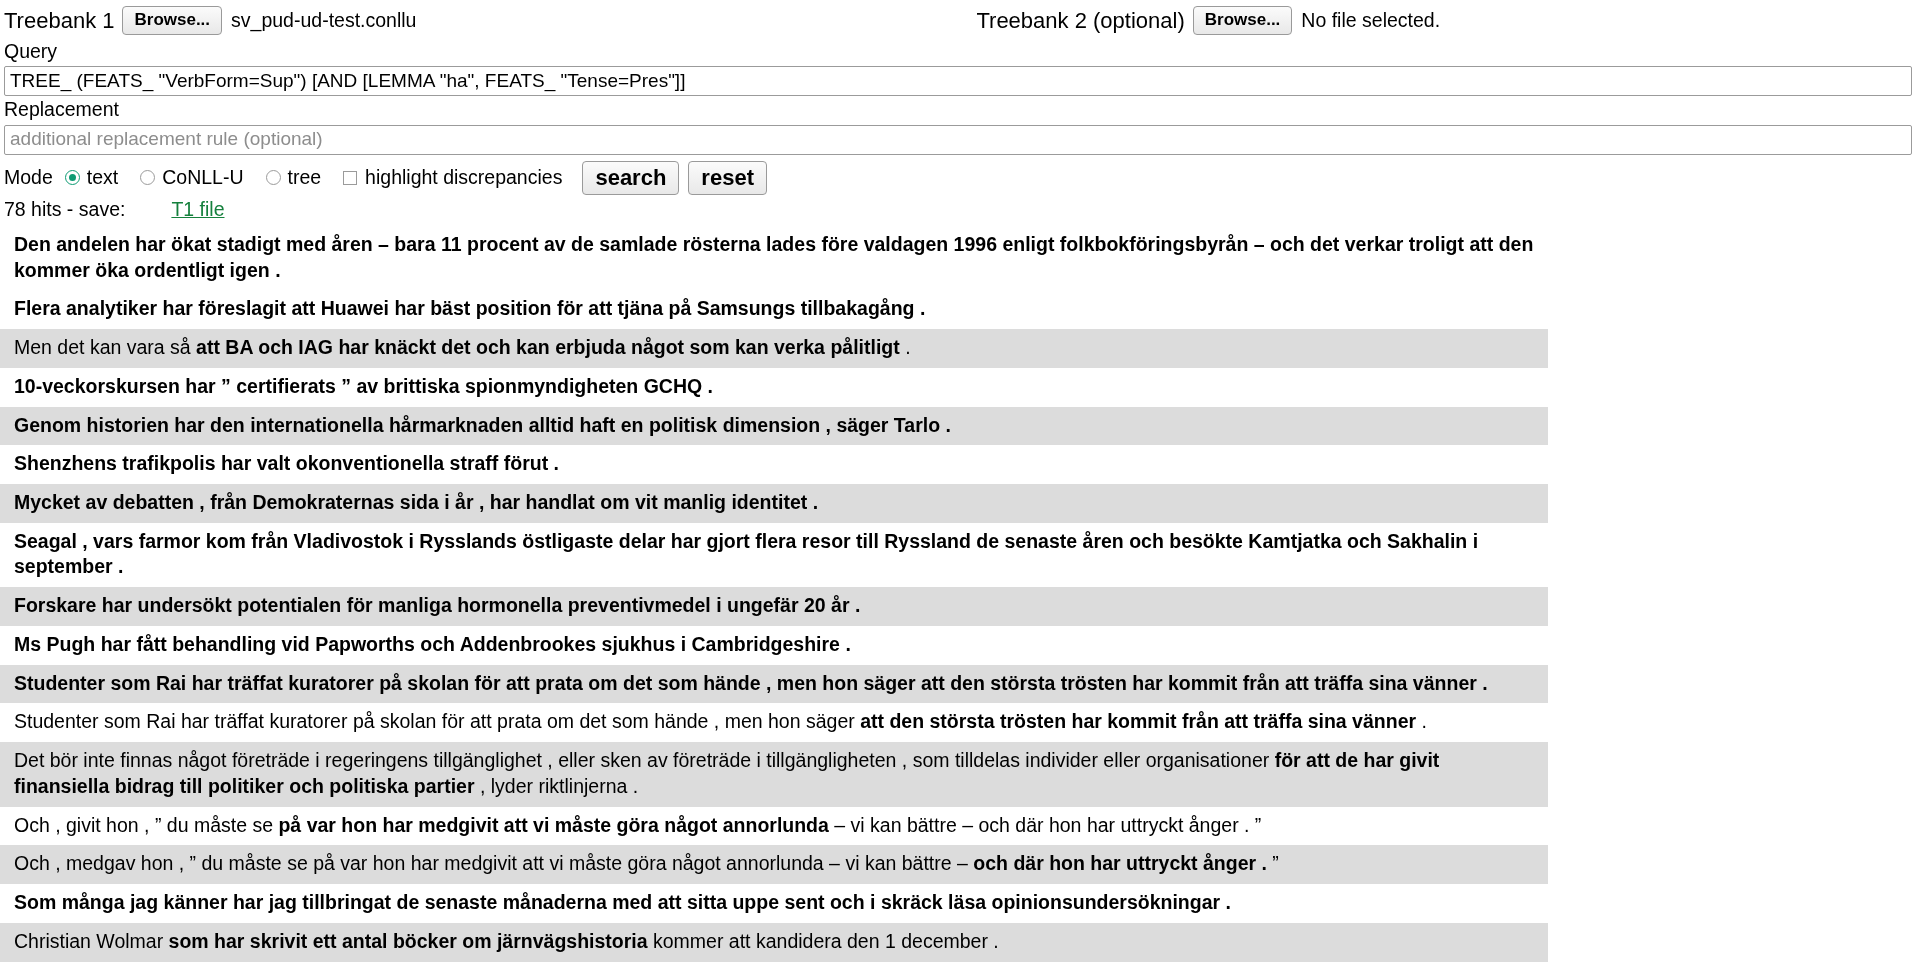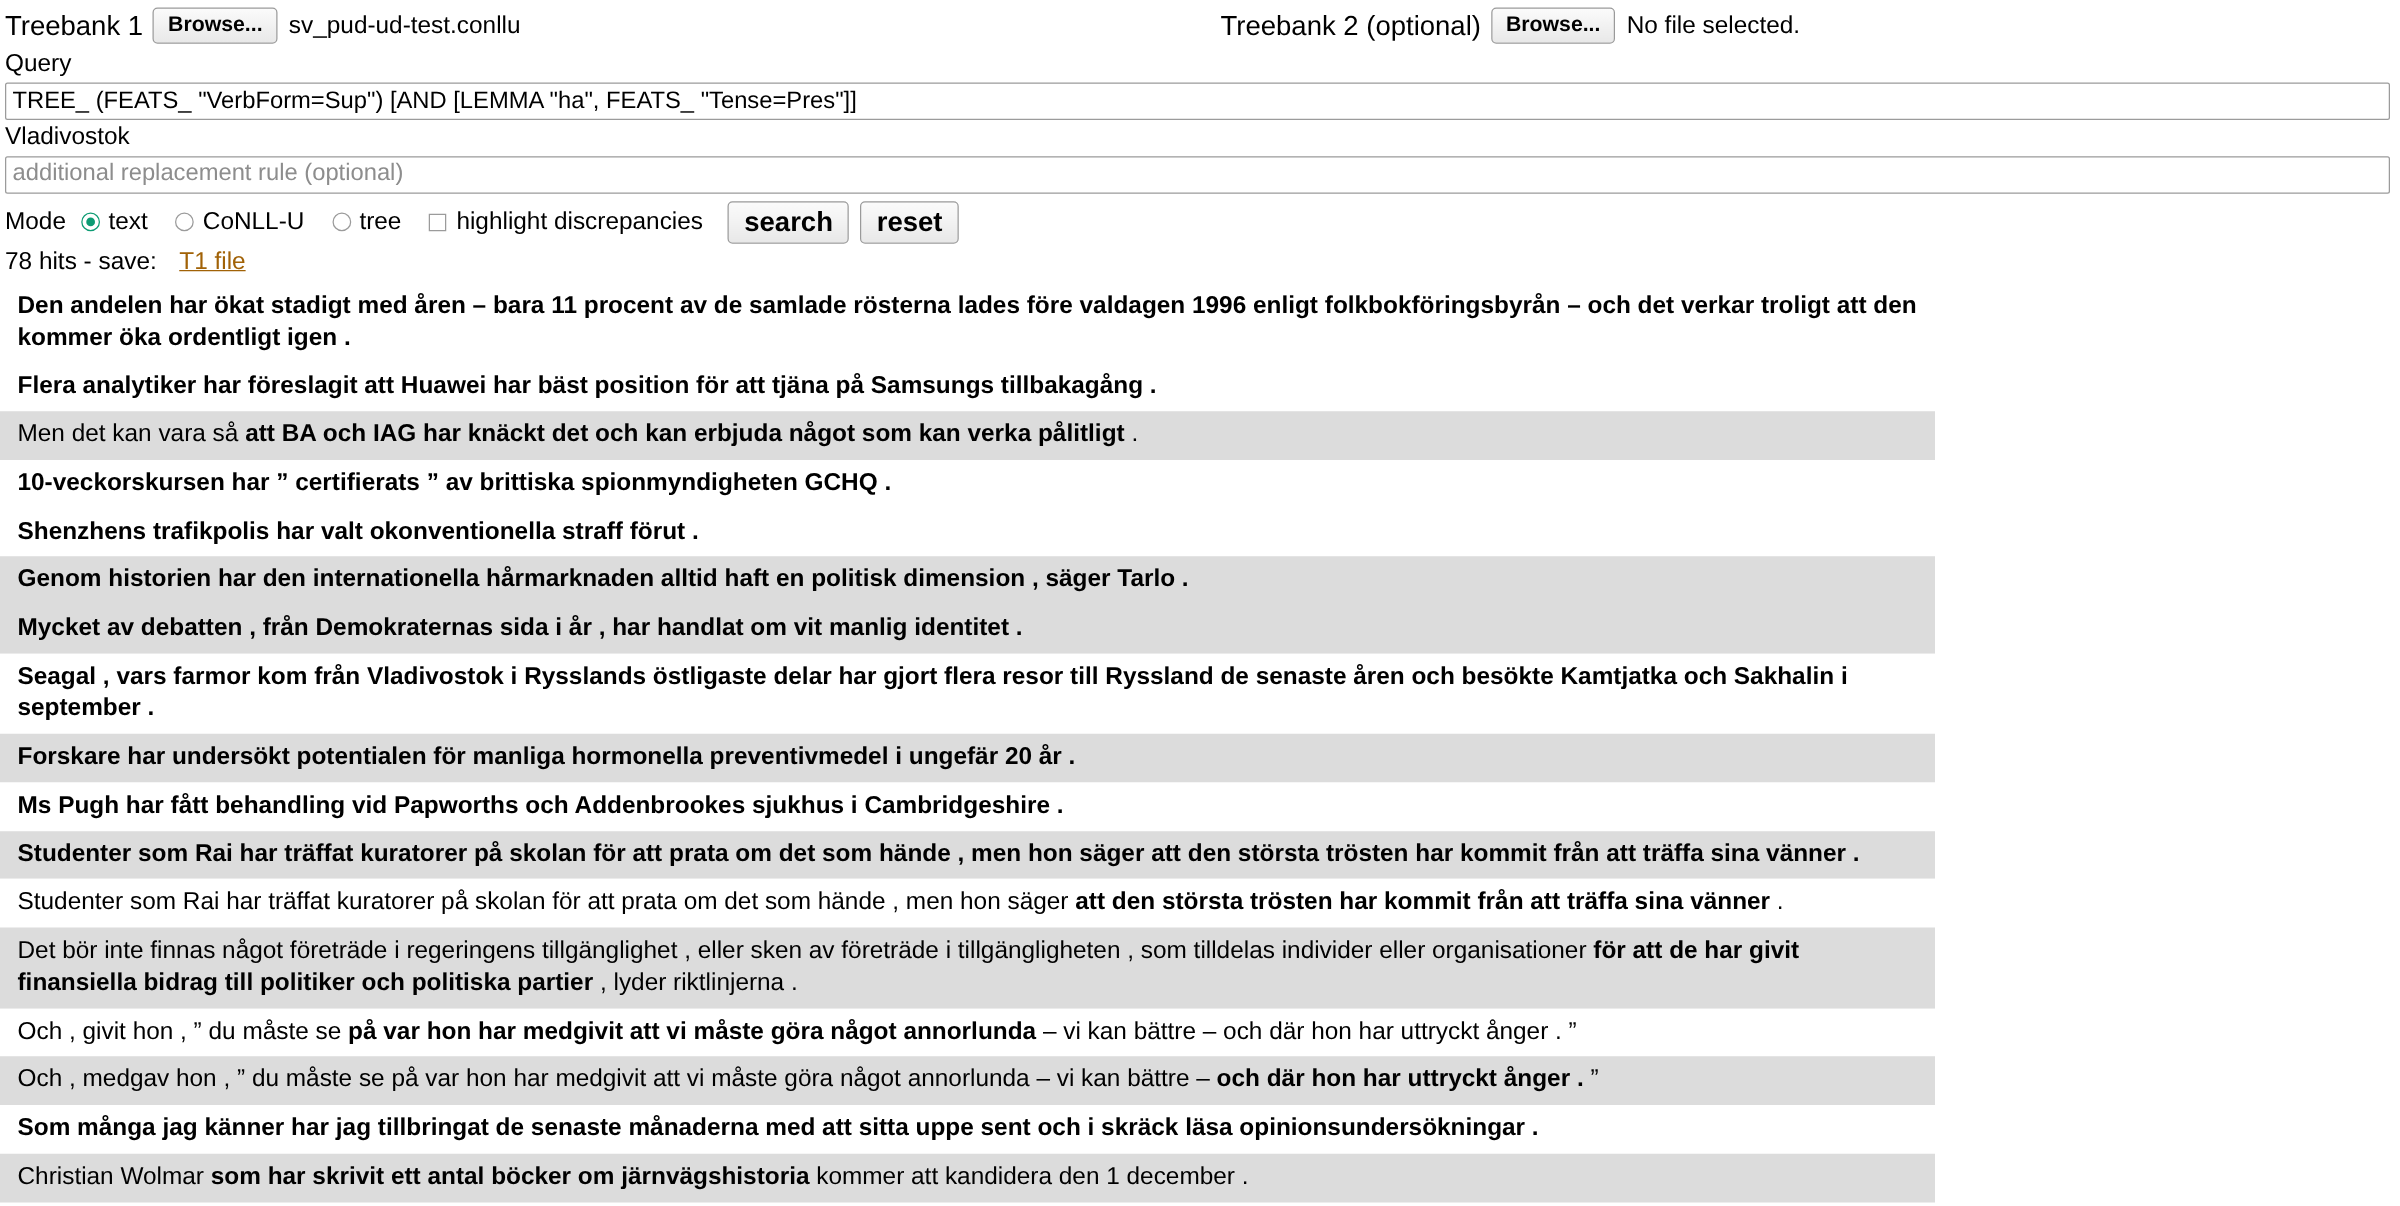--- a/index.html
+++ b/index.html
@@ -146,23 +146,24 @@
   
   .hitsrow {
     display: flex;
     align-items: center;
     padding: 3px 0 5px 4px;
     font-size: 19.5px;
     height: 31px;
   }
   .hits-text { margin-right: 18px; }
   .save-link {
-    color: #a16207;
+    color: #15803d;
     text-decoration: underline;
     cursor: pointer;
+    margin-left: 28px;
   }
 
   
   .results {
     width: 1548px;
   }
   .result-row {
     padding: 6px 10px 7px 14px;
     font-size: 19.5px;
     line-height: 1.32;
@@ -187,21 +188,21 @@
     <div class="fileslot second">
       <span class="file-label">Treebank 2 (optional)</span>
       <button class="browse-btn">Browse...</button>
       <span class="file-name">No file selected.</span>
     </div>
   </div>
 
   <label class="field-label">Query</label>
   <input class="text-input" type="text" value="TREE_ (FEATS_ &quot;VerbForm=Sup&quot;) [AND [LEMMA &quot;ha&quot;, FEATS_ &quot;Tense=Pres&quot;]]" style="">
 
-  <label class="field-label">Vladivostok</label>
+  <label class="field-label">Replacement</label>
   <input class="text-input" type="text" placeholder="additional replacement rule (optional)" style="">
 
   <div class="moderow">
     <span class="mode-title">Mode</span>
 
     <span class="radio-group">
       <span class="radio checked"></span>
       <span class="radio-label">text</span>
     </span>
 
@@ -227,22 +228,22 @@
   <div class="hitsrow">
     <span class="hits-text">78 hits - save:</span>
     <a class="save-link" href="#">T1 file</a>
   </div>
 
   <div class="results">
       <div class="result-row"><b>Den andelen har ökat stadigt med åren – bara 11 procent av de samlade rösterna lades före valdagen 1996 enligt folkbokföringsbyrån – och det verkar troligt att den kommer öka ordentligt igen .</b></div>
       <div class="result-row"><b>Flera analytiker har föreslagit att Huawei har bäst position för att tjäna på Samsungs tillbakagång .</b></div>
       <div class="result-row alt"><span class="plain">Men det kan vara så </span><b>att BA och IAG har knäckt det och kan erbjuda något som kan verka pålitligt</b><span class="plain"> .</span></div>
       <div class="result-row"><b>10-veckorskursen har ” certifierats ” av brittiska spionmyndigheten GCHQ .</b></div>
+      <div class="result-row alt"><b>Genom historien har den internationella hårmarknaden alltid haft en politisk dimension , säger Tarlo .</b></div>
       <div class="result-row"><b>Shenzhens trafikpolis har valt okonventionella straff förut .</b></div>
-      <div class="result-row alt"><b>Genom historien har den internationella hårmarknaden alltid haft en politisk dimension , säger Tarlo .</b></div>
       <div class="result-row alt"><b>Mycket av debatten , från Demokraternas sida i år , har handlat om vit manlig identitet .</b></div>
       <div class="result-row"><b>Seagal , vars farmor kom från Vladivostok i Rysslands östligaste delar har gjort flera resor till Ryssland de senaste åren och besökte Kamtjatka och Sakhalin i september .</b></div>
       <div class="result-row alt"><b>Forskare har undersökt potentialen för manliga hormonella preventivmedel i ungefär 20 år .</b></div>
       <div class="result-row"><b>Ms Pugh har fått behandling vid Papworths och Addenbrookes sjukhus i Cambridgeshire .</b></div>
       <div class="result-row alt"><b>Studenter som Rai har träffat kuratorer på skolan för att prata om det som hände , men hon säger att den största trösten har kommit från att träffa sina vänner .</b></div>
       <div class="result-row"><span class="plain">Studenter som Rai har träffat kuratorer på skolan för att prata om det som hände , men hon säger </span><b>att den största trösten har kommit från att träffa sina vänner</b><span class="plain"> .</span></div>
       <div class="result-row alt"><span class="plain">Det bör inte finnas något företräde i regeringens tillgänglighet , eller sken av företräde i tillgängligheten , som tilldelas individer eller organisationer </span><b>för att de har givit finansiella bidrag till politiker och politiska partier</b><span class="plain"> , lyder riktlinjerna .</span></div>
       <div class="result-row"><span class="plain">Och , givit hon , ” du måste se </span><b>på var hon har medgivit att vi måste göra något annorlunda</b><span class="plain"> – vi kan bättre – och där hon har uttryckt ånger . ”</span></div>
       <div class="result-row alt"><span class="plain">Och , medgav hon , ” du måste se på var hon har medgivit att vi måste göra något annorlunda – vi kan bättre – </span><b>och där hon har uttryckt ånger .</b><span class="plain"> ”</span></div>
       <div class="result-row"><b>Som många jag känner har jag tillbringat de senaste månaderna med att sitta uppe sent och i skräck läsa opinionsundersökningar .</b></div>

